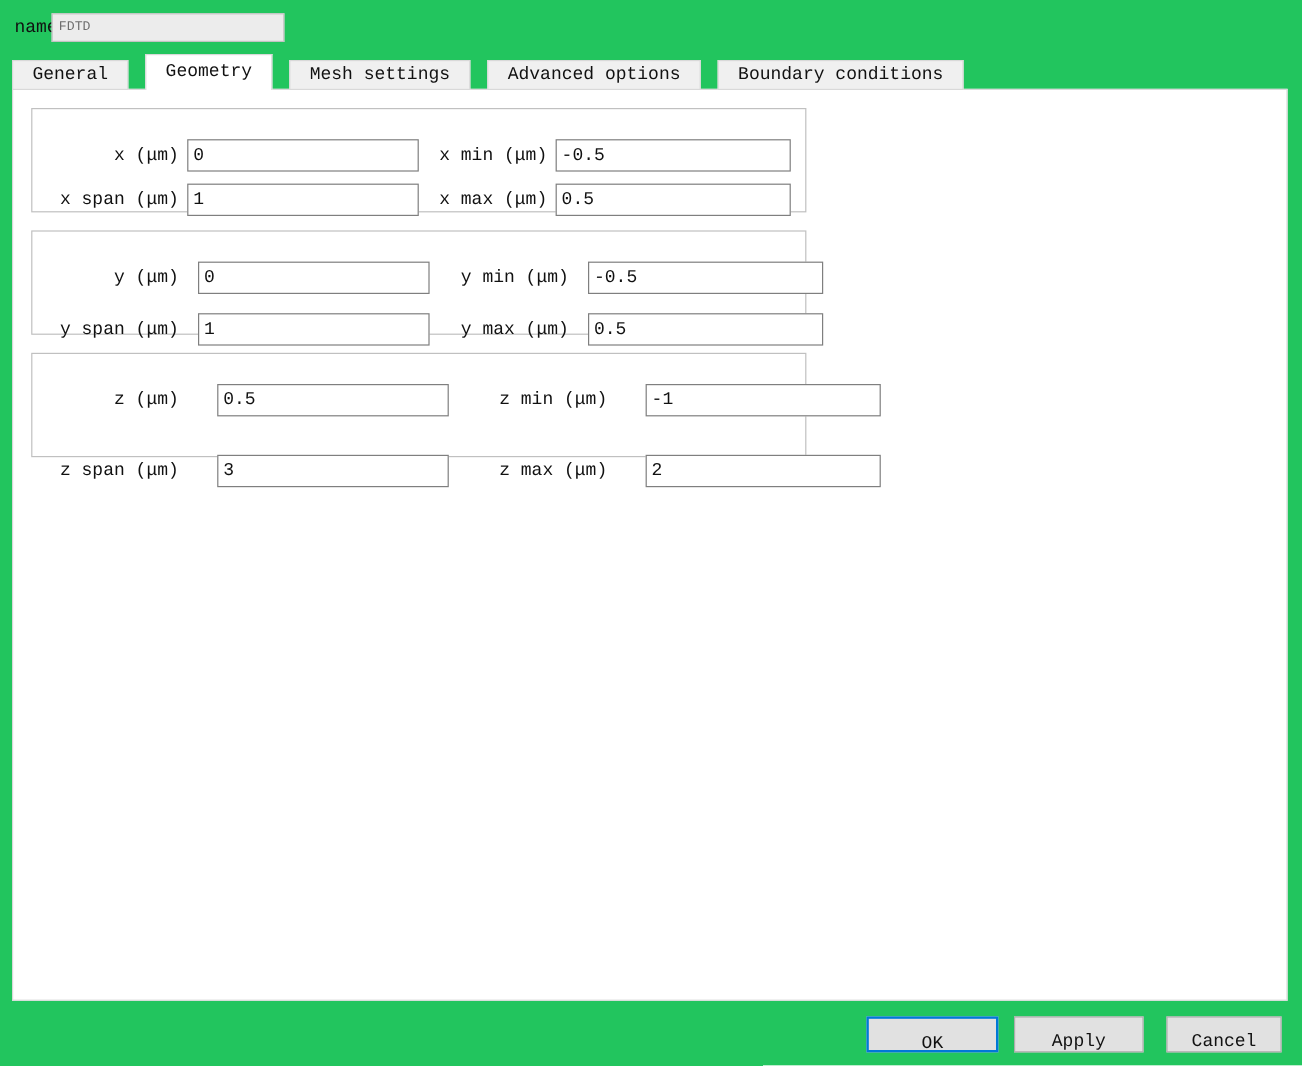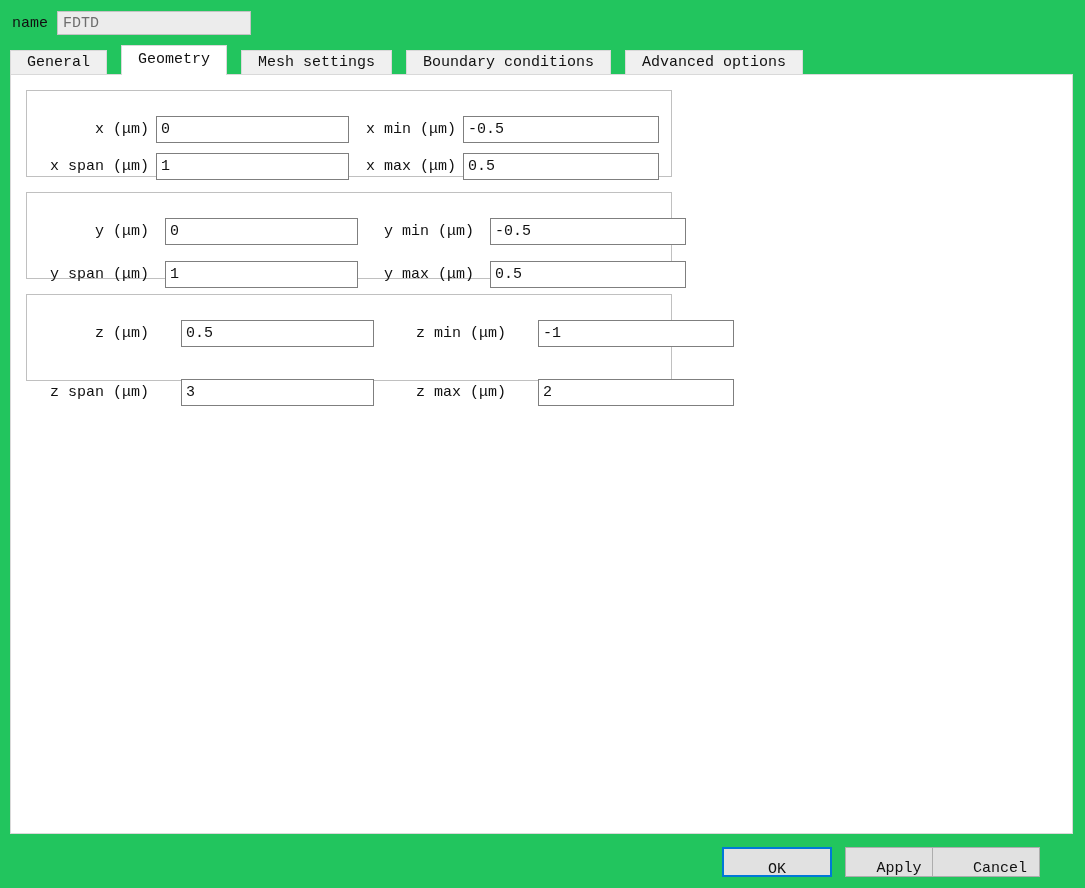--- a/index.html
+++ b/index.html
@@ -15,30 +15,30 @@
   }
 
   
   .name-label {
     position: absolute;
     left: 12px;
     top: 15px;
   }
   .name-input {
     position: absolute;
-    left: 57px;
+    left: 43px;
     top: 11px;
     width: 194px;
     height: 24px;
     box-sizing: border-box;
     background: #ececec;
     border: 1px solid #c3c3c3;
     color: #6e6e6e;
     font-family: inherit;
-    font-size: 15px;
+    font-size: 11px;
     padding: 0 5px;
     outline: none;
   }
 
   
   .tab-strip {
     position: absolute;
     left: 10px;
     top: 45px;
     height: 30px;
@@ -132,36 +132,36 @@
     text-align: center;
     padding: 12px;
     cursor: default;
   }
   .btn.ok {
     left: 722px;
     width: 110px;
     border: 2px solid #0078d7;
   }
   .btn.apply { left: 845px; width: 108px; }
-  .btn.cancel { left: 932px; width: 108px; text-align: right; }
+  .btn.cancel { left: 972px; width: 96px; }
 </style>
 </head>
 <body>
 
 <div class="window">
 
   <span class="name-label">name</span>
   <input class="name-input" type="text" disabled="" value="FDTD" style="">
 
   <div class="tab-strip">
     <div class="tab">General</div>
     <div class="tab active">Geometry</div>
     <div class="tab">Mesh settings</div>
+    <div class="tab">Advanced options</div>
     <div class="tab">Boundary conditions</div>
-    <div class="tab">Advanced options</div>
   </div>
 
   <div class="tab-page">
 
     <div class="group g0">
       <span class="field-label">x (μm)</span>
       <input class="field-input" type="text" value="0" style="">
       <span class="field-label">x min (μm)</span>
       <input class="field-input" type="text" value="-0.5" style="">
       <span class="field-label">x span (μm)</span>

